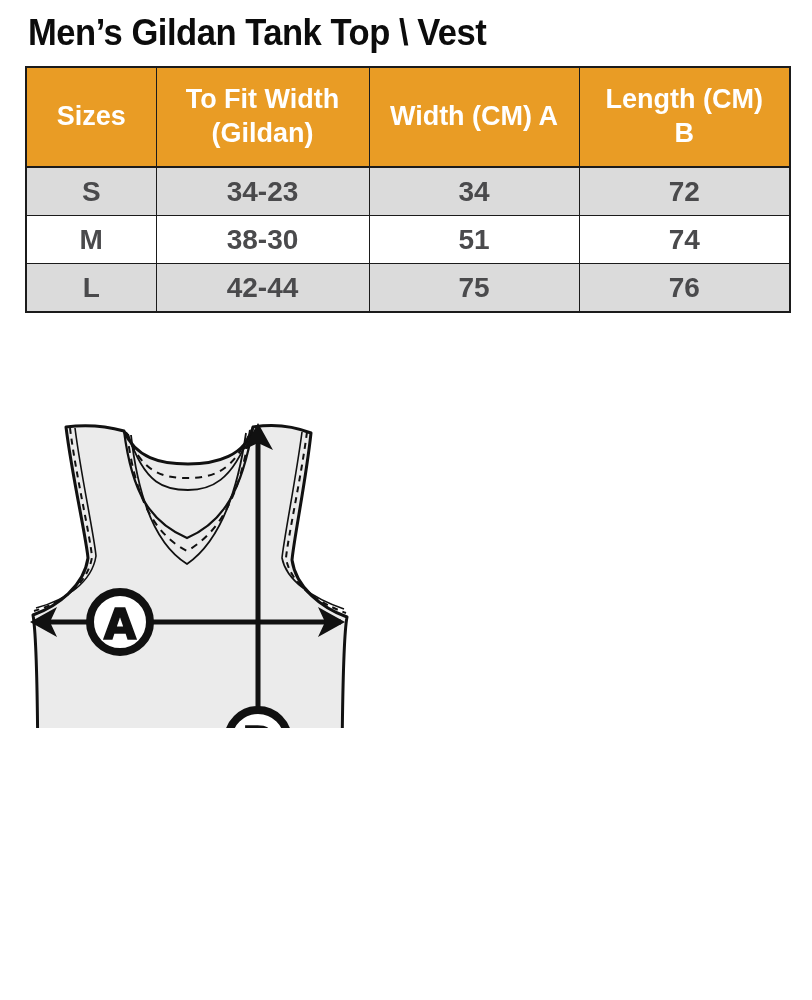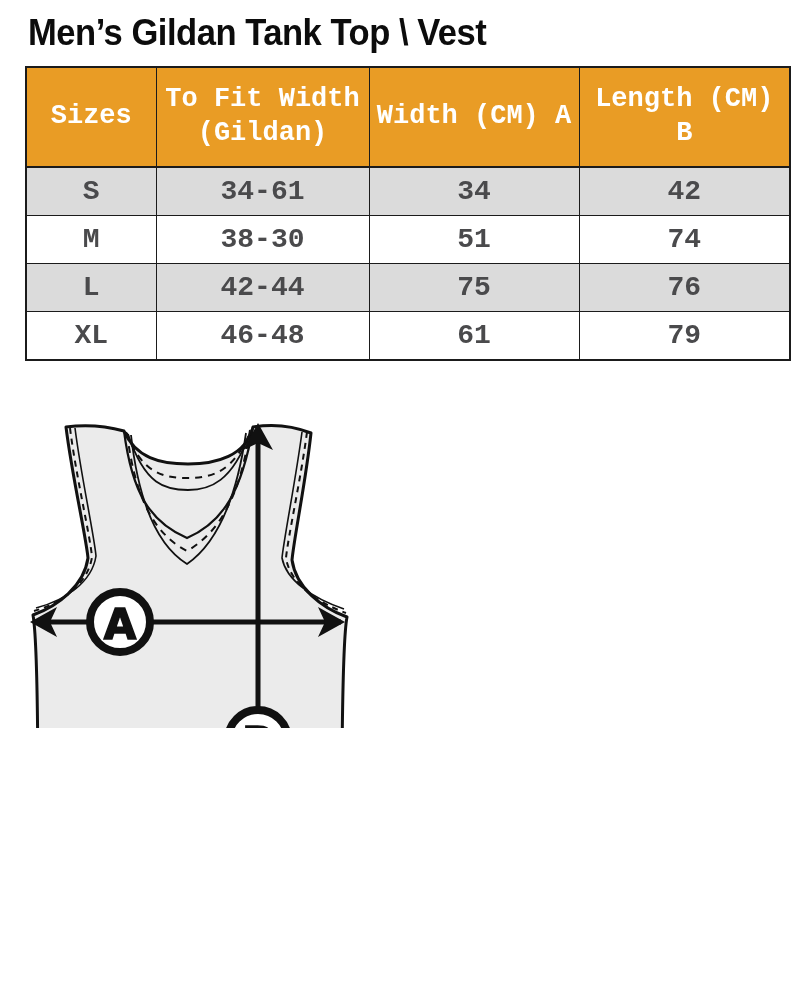--- a/index.html
+++ b/index.html
@@ -5,21 +5,21 @@
   html,body{margin:0;padding:0;background:#ffffff;}
   .page{position:relative;width:812px;height:728px;background:#ffffff;overflow:hidden;
         font-family:"Liberation Sans","DejaVu Sans",sans-serif;}
   .title{position:absolute;left:28px;top:12px;margin:0;font-size:36px;font-weight:700;
          color:#0c0c0c;letter-spacing:-0.5px;transform:scaleX(.96);transform-origin:left center;
          white-space:nowrap;}
   table.size-chart{position:absolute;left:25px;top:66px;width:764px;border-collapse:collapse;
          table-layout:fixed;}
   table.size-chart th, table.size-chart td{border:1px solid #1b1b1b;text-align:center;
          vertical-align:middle;padding:0;}
-  table.size-chart{border:2px solid #1b1b1b;font-family:Liberation Mono, monospace;}
+  table.size-chart{border:2px solid #1b1b1b;}
   thead th{background:#E99C25;color:#ffffff;font-weight:700;font-size:27px;line-height:1.25;
          height:98px;border-bottom:2px solid #1b1b1b !important;}
   tbody td{font-size:28px;font-weight:700;color:#4A4A4C;height:47px;}
   tbody tr.alt td{background:#DBDBDB;}
   tbody tr.plain td{background:#ffffff;}
   .diagram{position:absolute;left:0px;top:418px;width:420px;height:582px;}
 </style>
 </head>
 <body>
 
@@ -50,41 +50,35 @@
         </th>
         <th>
           <div>Length (CM)</div>
           <div>B</div>
         </th>
       </tr>
     </thead>
     <tbody>
       <tr class="alt">
         <td>S</td>
-        <td>34-61</td>
+        <td>34-23</td>
         <td>34</td>
-        <td>42</td>
+        <td>72</td>
       </tr>
       <tr class="plain">
         <td>M</td>
         <td>38-30</td>
         <td>51</td>
         <td>74</td>
       </tr>
       <tr class="alt">
         <td>L</td>
         <td>42-44</td>
         <td>75</td>
         <td>76</td>
-      </tr>
-      <tr class="plain">
-        <td>XL</td>
-        <td>46-48</td>
-        <td>61</td>
-        <td>79</td>
       </tr>
     </tbody>
   </table>
 
   <svg class="diagram" viewBox="0 0 420 582">
 
     <path d="M 66 9
          C 72 58 86 118 88 140
          C 84 168 58 188 33 197
          C 38 225 40 400 35 557

